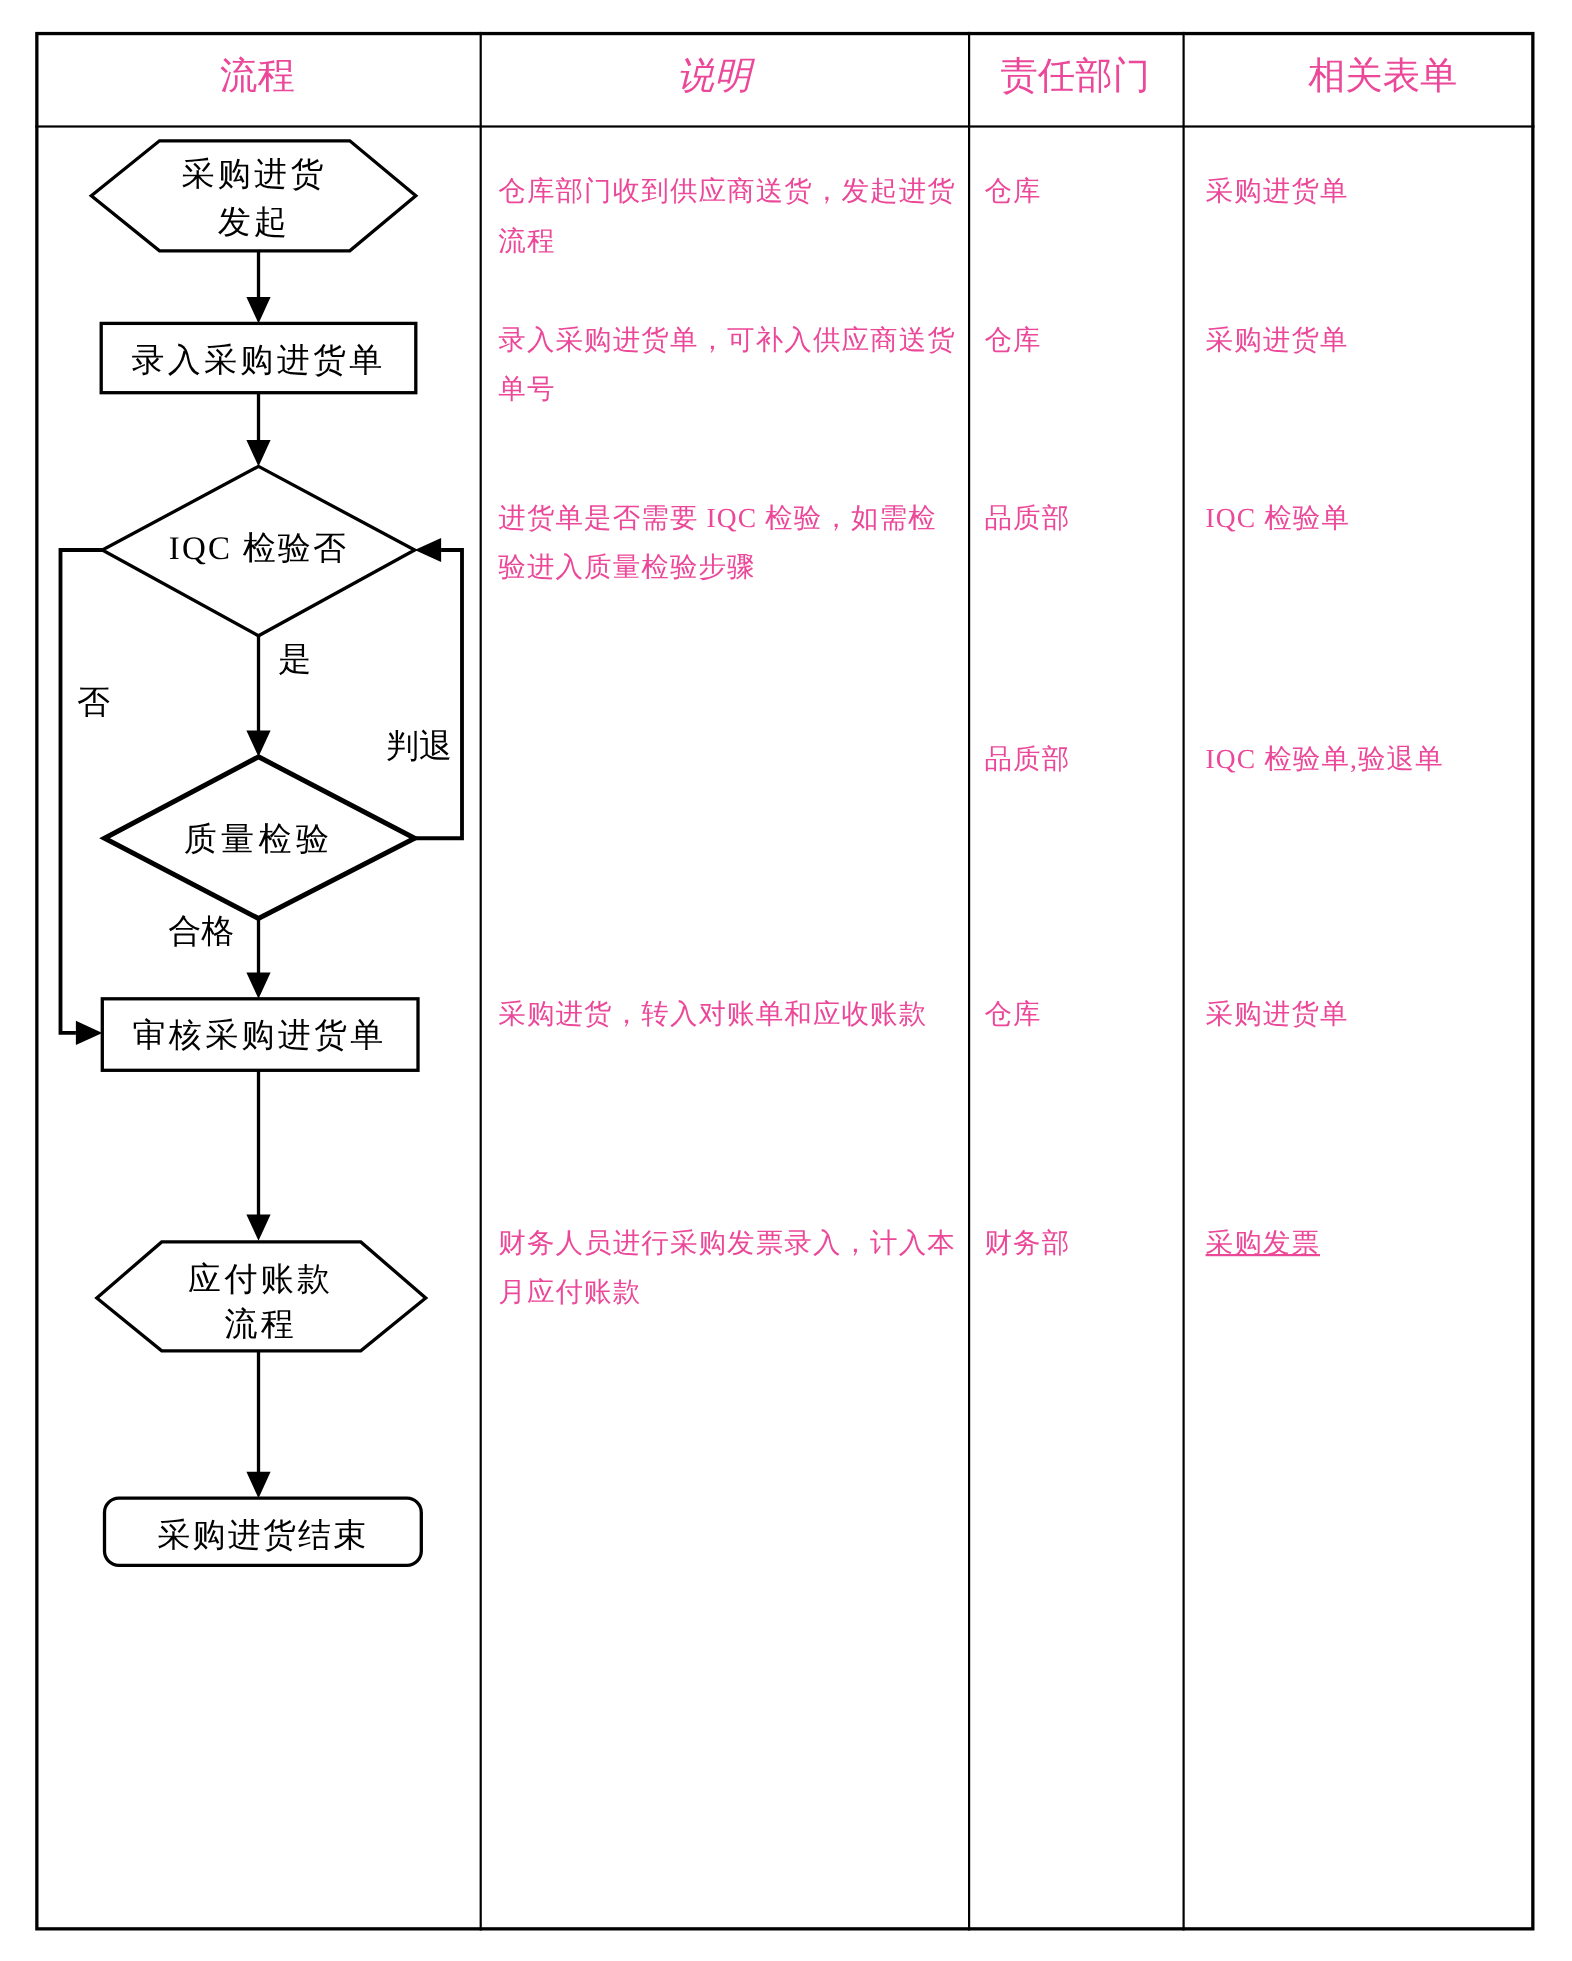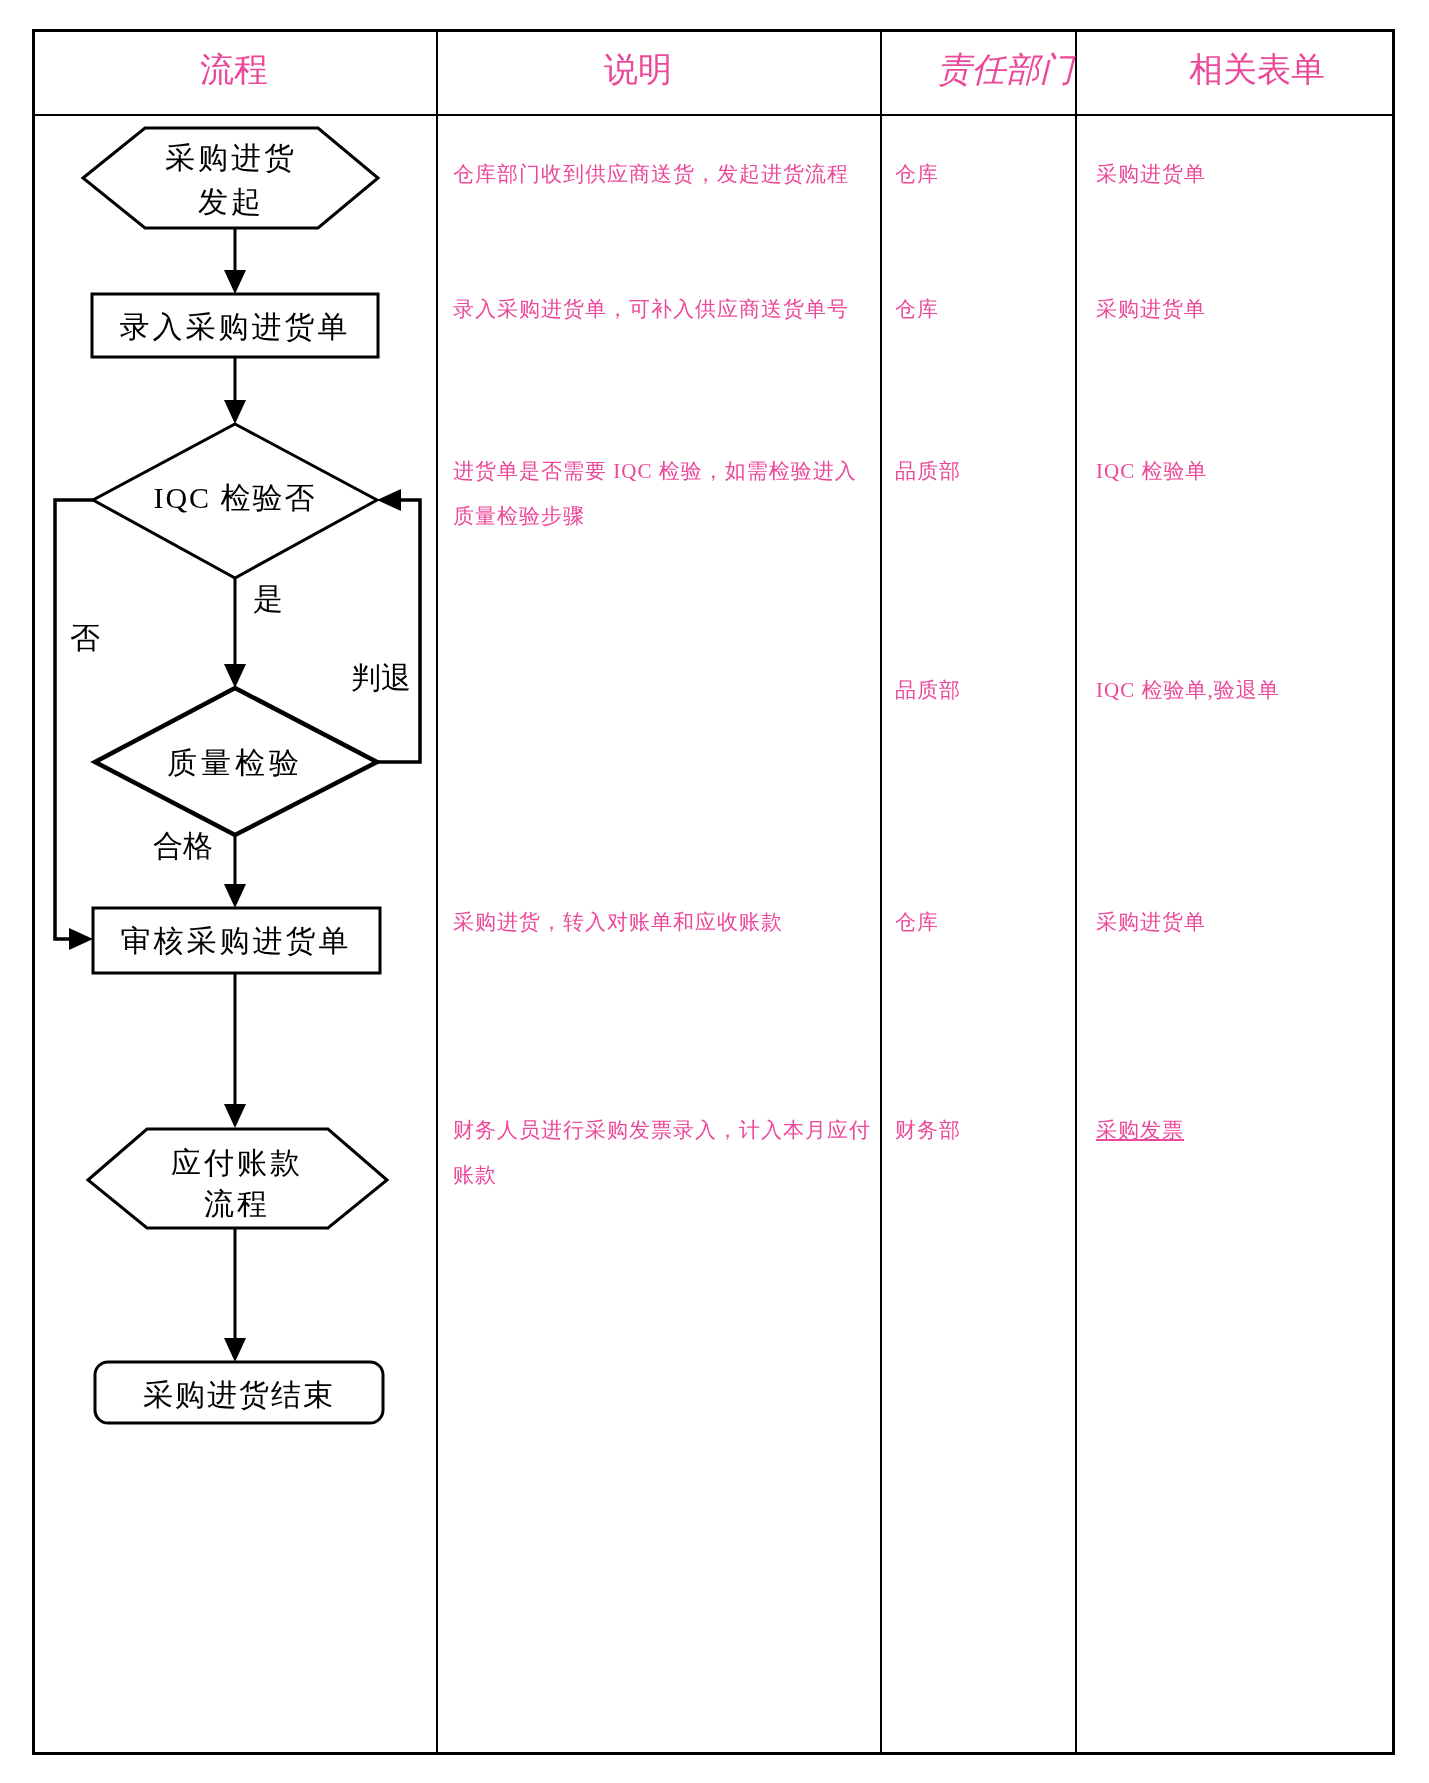--- a/index.html
+++ b/index.html
@@ -17,21 +17,21 @@
     left:32px; top:29px; width:1363px; height:1726px;
     border:3px solid #000; box-sizing:border-box;
   }
   .vline{width:2px; background:#000; top:29px; height:1726px;}
   .hline{left:32px; width:1363px; height:2px; background:#000;}
   .hdr{
     top:48px; height:44px; line-height:44px;
     font-size:34px; text-align:center; white-space:nowrap;
   }
   .cell{
-    font-size:21px; line-height:45px;
+    font-size:25px; line-height:45px;
     letter-spacing:1px;
   }
   .desc{left:453px; width:424px; word-break:break-all;}
   .dept{left:895px; width:170px; white-space:nowrap;}
   .form{left:1096px; width:292px; white-space:nowrap;}
   svg text{
     font-family:"Liberation Serif","DejaVu Serif",serif;
     fill:#000;
   }
   .shape{fill:none; stroke:#000;}
@@ -41,22 +41,22 @@
 
 <div class="page">
 
   <div class="abs table-frame"></div>
   <div class="abs vline" style="left:436px;"></div>
   <div class="abs vline" style="left:880px;"></div>
   <div class="abs vline" style="left:1075px;"></div>
   <div class="abs hline" style="top:114px;"></div>
 
   <div class="abs hdr" style="left:32px;  width:404px;">流程</div>
-  <div class="abs hdr" style="left:416px; width:444px;">说明</div>
-  <div class="abs hdr" style="left:908px; width:195px;font-style:italic;">责任部门</div>
+  <div class="abs hdr" style="left:427px; width:444px;font-style:italic;">说明</div>
+  <div class="abs hdr" style="left:880px; width:195px;">责任部门</div>
   <div class="abs hdr" style="left:1075px;width:320px;padding-left:22px;">相关表单</div>
 
   <div class="abs cell desc" style="top:152px;">仓库部门收到供应商送货，发起进货流程</div>
   <div class="abs cell dept" style="top:152px;">仓库</div>
   <div class="abs cell form" style="top:152px;">采购进货单</div>
 
   <div class="abs cell desc" style="top:287px;">录入采购进货单，可补入供应商送货单号</div>
   <div class="abs cell dept" style="top:287px;">仓库</div>
   <div class="abs cell form" style="top:287px;">采购进货单</div>
 

